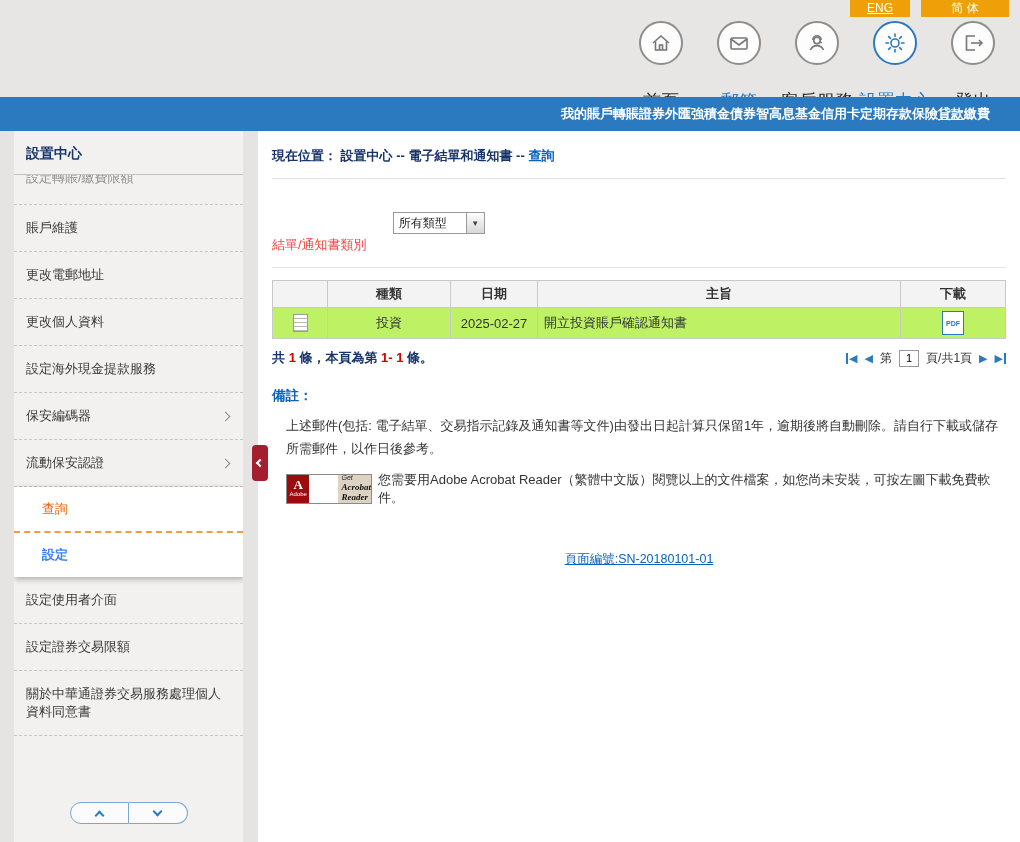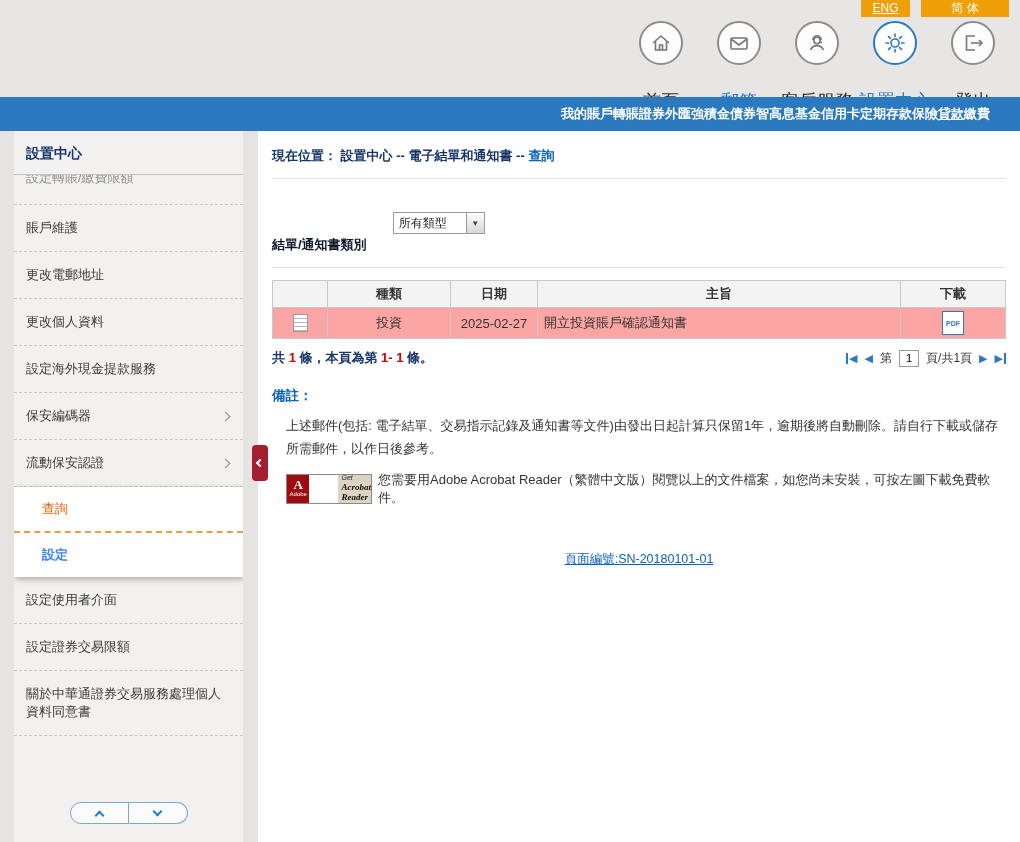--- a/index.html
+++ b/index.html
@@ -11,21 +11,21 @@
     overflow: hidden;
     color: #333;
   }
 
   
   .top-bar { position:absolute; top:0; left:0; right:0; height:97px; background:#e7e6e4; }
   .lang-btn {
     position:absolute; top:0; height:17px; line-height:17px;
     background:#efa008; color:#fff; font-size:12px; text-align:center; cursor:pointer;
   }
-  .lang-eng { right:110px; width:49px;text-decoration:underline; }
+  .lang-eng { right:110px; width:60px;text-decoration:underline; }
   .lang-cn  { right:11px;  width:88px; }
 
   .icon-row { position:absolute; top:21px; right:16px; display:flex; gap:16px; }
   .icon-item { width:62px; display:flex; flex-direction:column; align-items:center; cursor:pointer; }
   .icon-circle {
     width:44px; height:44px; border-radius:50%; border:2px solid #8d8d8d;
     background:#fdfdfd; display:flex; align-items:center; justify-content:center;
   }
   .icon-item.active .icon-circle { border-color:#2b7ac0; }
   .icon-label { margin-top:24px; font-size:18px; color:#2e2e2e; white-space:nowrap; }
@@ -84,35 +84,35 @@
     cursor:pointer; z-index:5;
   }
 
   
   .main-panel { flex:1; background:#fff; padding:0 14px; position:relative; }
   .breadcrumb { padding-top:16px; font-size:13px; font-weight:bold; color:#17356b; }
   .breadcrumb .crumb-link { color:#0a62bd; cursor:pointer; }
   .divider { border-bottom:1px solid #e2e2e2; margin-top:13px; }
 
   .filter-row { margin-top:13px; display:flex; align-items:center; }
-  .filter-label { font-size:13px; font-weight:bold; color:#0f172a;margin-top:44px; }
+  .filter-label { font-size:13px; font-weight:normal; color:#ef4444;margin-top:44px; }
   .dropdown {
     margin-left:26px; width:92px; height:22px; border:1px solid #9a9a9a; background:#fff;
     display:flex; align-items:center; cursor:pointer;
   }
   .dropdown-value { flex:1; font-size:12px; padding-left:5px; color:#222; white-space:nowrap; overflow:hidden; }
   .dropdown-btn {
     width:18px; height:100%; border-left:1px solid #9a9a9a;
     background:linear-gradient(#fdfdfd,#d8d8d8); display:flex; align-items:center; justify-content:center;
     font-size:8px; color:#444;
   }
 
   table.doc-table { margin-top:12px; width:100%; border-collapse:collapse; }
   .doc-table th { border:1px solid #c9c9c9; background:#f3f3f3; font-size:13px; font-weight:bold; height:27px; color:#333; }
-  .doc-table td { border:1px solid #c9c9c9; font-size:13px; height:31px; background:#fca5a5; }
+  .doc-table td { border:1px solid #c9c9c9; font-size:13px; height:31px; background:#bef264; }
   .col0 { width:55px; }  .col1 { width:123px; } .col2 { width:87px; } .col4 { width:105px; }
   .td-center { text-align:center; }
   .td-subject { text-align:left; padding-left:6px; }
 
   .doc-icon {
     display:inline-block; width:15px; height:18px; border:1px solid #9a9a9a; background:
       repeating-linear-gradient(#fff 0 3px, #b9b9b9 3px 4px);
     vertical-align:middle;
   }
   .pdf-icon {

